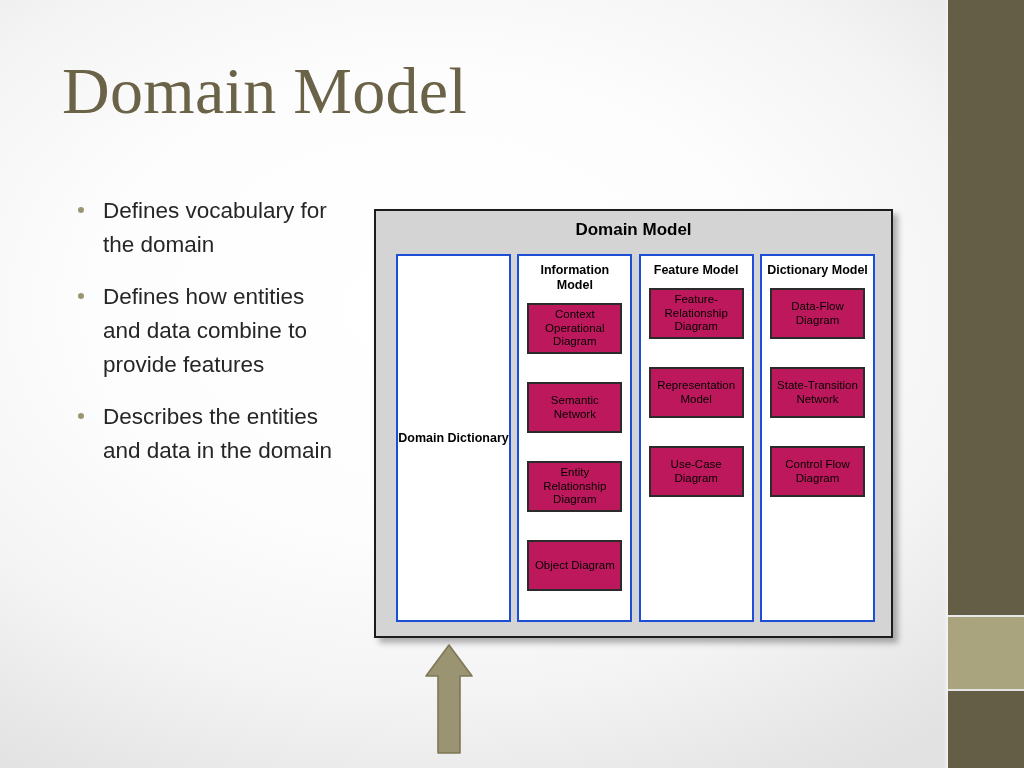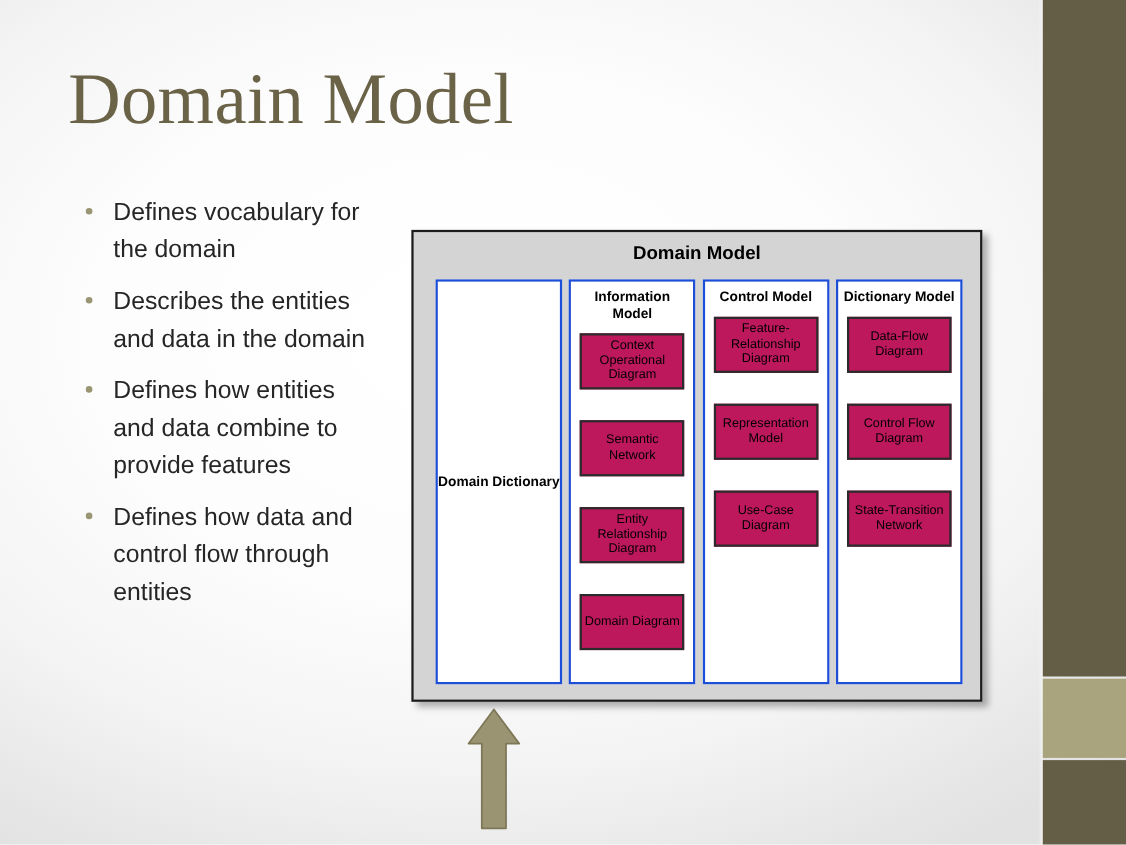--- a/index.html
+++ b/index.html
@@ -66,20 +66,21 @@
     top: 176px;
     width: 270px;
   }
   .bullet-item {
     position: relative;
     padding-left: 31px;
     margin-bottom: 13px;
     font-size: 22.5px;
     line-height: 34px;
     color: #262626;
+    margin-top: 18px;
   }
   .bullet-dot {
     position: absolute;
     left: 6px;
     top: 13px;
     width: 6px;
     height: 6px;
     border-radius: 50%;
     background: #9a9573;
   }
@@ -180,66 +181,62 @@
 
   <div id="page-title">Domain Model</div>
 
   <div id="bullet-list">
     <div class="bullet-item">
       <span class="bullet-dot"></span>
       <span>Defines vocabulary for the domain</span>
     </div>
     <div class="bullet-item">
       <span class="bullet-dot"></span>
-      <span>Describes the entities and data in the domain</span>
+      <span>Defines how entities and data combine to provide features</span>
     </div>
     <div class="bullet-item">
       <span class="bullet-dot"></span>
-      <span>Defines how entities and data combine to provide features</span>
-    </div>
-    <div class="bullet-item">
-      <span class="bullet-dot"></span>
-      <span>Defines how data and control flow through entities</span>
+      <span>Describes the entities and data in the domain</span>
     </div>
   </div>
 
   <div id="diagram">
     <div id="diagram-title">Domain Model</div>
 
     <div id="columns">
 
       <div class="column">
         <div class="col-title centered">Domain Dictionary</div>
       </div>
 
       <div class="column">
         <div class="col-title">Information Model</div>
         <div class="boxes">
           <div class="sub-box">Context Operational Diagram</div>
           <div class="sub-box">Semantic Network</div>
           <div class="sub-box">Entity Relationship Diagram</div>
-          <div class="sub-box">Domain Diagram</div>
+          <div class="sub-box">Object Diagram</div>
         </div>
       </div>
 
       <div class="column">
-        <div class="col-title">Control Model</div>
+        <div class="col-title">Feature Model</div>
         <div class="boxes">
           <div class="sub-box">Feature-Relationship Diagram</div>
           <div class="sub-box">Representation Model</div>
           <div class="sub-box">Use-Case Diagram</div>
         </div>
       </div>
 
       <div class="column">
         <div class="col-title">Dictionary Model</div>
         <div class="boxes">
           <div class="sub-box">Data-Flow Diagram</div>
+          <div class="sub-box">State-Transition Network</div>
           <div class="sub-box">Control Flow Diagram</div>
-          <div class="sub-box">State-Transition Network</div>
         </div>
       </div>
 
     </div>
   </div>
 
   <svg id="arrow" viewBox="0 0 50 112">
     <polygon points="25,2 48,33 36,33 36,110 14,110 14,33 2,33" fill="#9a9473" stroke="#7d7757" stroke-width="1.6" stroke-linejoin="round"></polygon>
   </svg>
 

